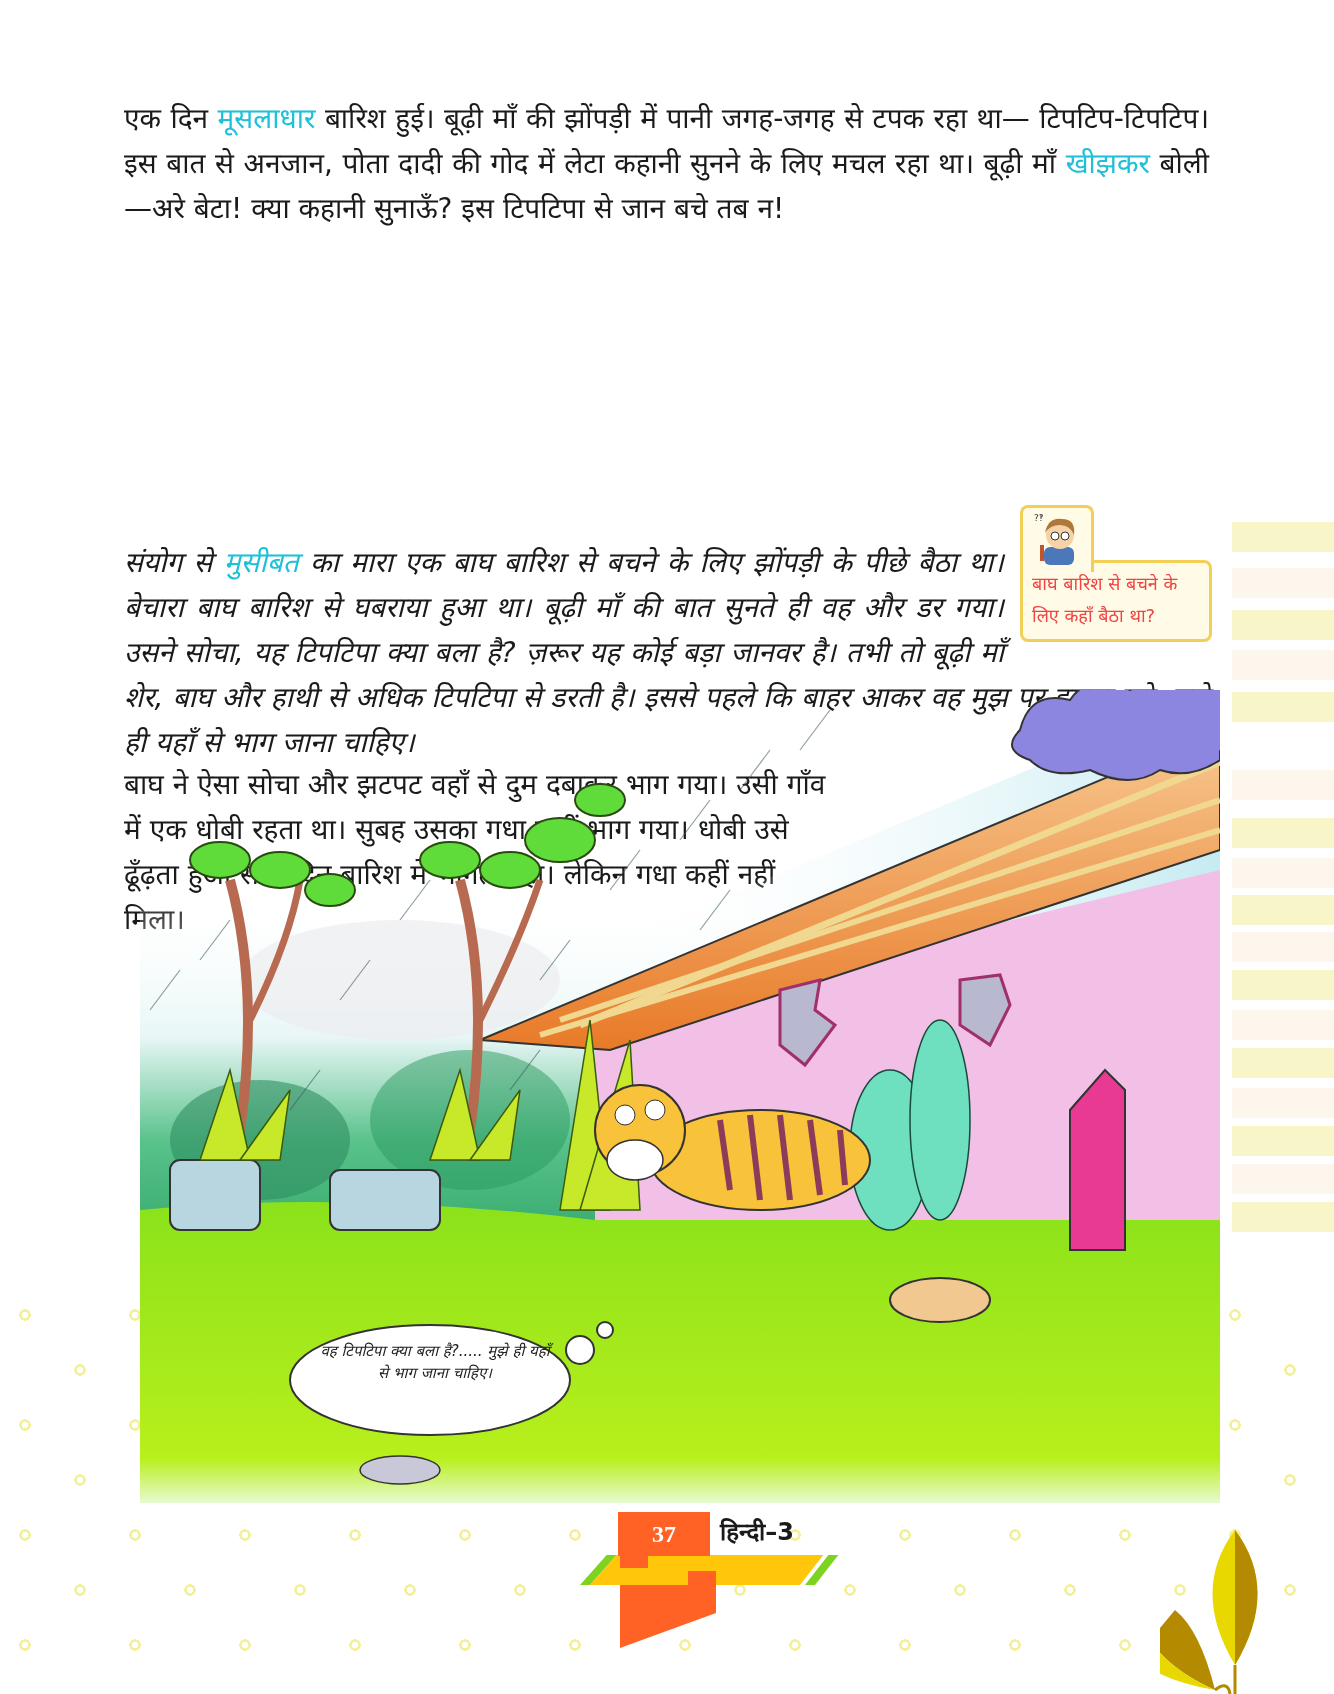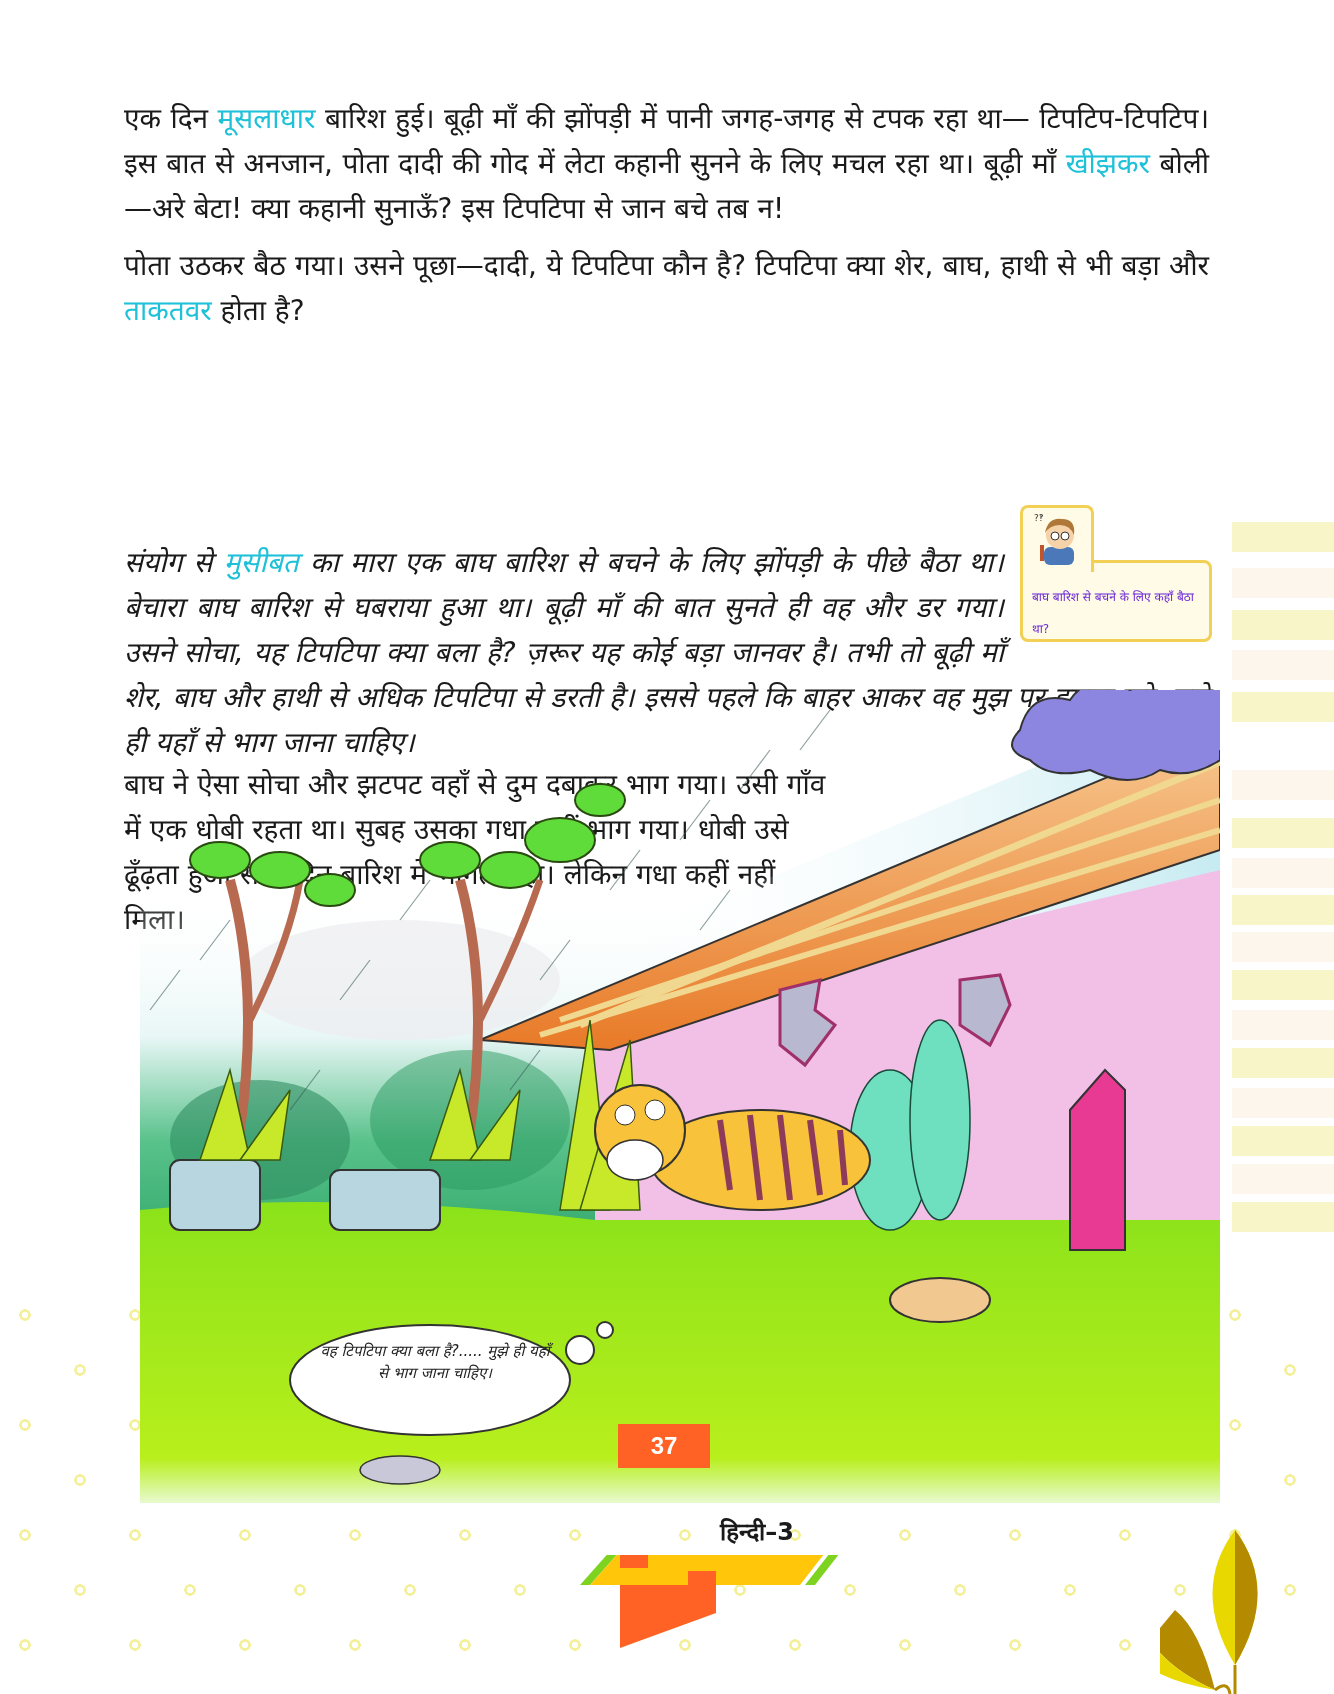--- a/index.html
+++ b/index.html
@@ -14,26 +14,26 @@
   .stripe.y { background:#f8f6c8; }
   .stripe.p { background:#fdf6ec; }
   .text { position:absolute; left:124px; font-size:28px; line-height:45px; color:#1a1a1a; }
   .text p { margin:0 0 12px 0; text-align:justify; text-align-last:left; }
   .hl { color:#1fc1d8; }
   .callout { position:absolute; left:1020px; top:505px; width:190px; height:135px; }
   .callout-box { position:absolute; left:0; top:55px; width:186px; height:76px; background:#fffbe6;
                  border:3px solid #f2cf55; border-radius:8px; }
   .callout-tab { position:absolute; left:0; top:0; width:68px; height:64px; background:#fffbe6;
                  border:3px solid #f2cf55; border-bottom:none; border-radius:8px 8px 0 0; }
-  .callout-text { position:absolute; left:12px; top:76px; width:170px; font-size:12px; line-height:32px; color:#6d28d9; }
+  .callout-text { position:absolute; left:12px; top:63px; width:170px; font-size:18px; line-height:32px; color:#ef4444; }
   .boy { position:absolute; left:14px; top:6px; width:46px; height:54px; }
   .illus { position:absolute; left:140px; top:690px; width:1080px; height:813px; overflow:hidden; }
-  .page-no { position:absolute; left:618px; top:1424px; width:92px; height:44px; background:#ff6224;
+  .page-no { position:absolute; left:618px; top:1512px; width:92px; height:44px; background:#ff6224;
              color:#ffffff; font-weight:bold; font-size:24px; text-align:center; line-height:44px;
-             font-family:Liberation Sans, sans-serif; }
+             font-family:Liberation Serif, serif; }
   .book-title { position:absolute; left:720px; top:1514px; font-size:24px; font-weight:bold; color:#1a1a1a; }
   .banner { position:absolute; left:560px; top:1555px; width:320px; height:139px; }
   .leaf { position:absolute; left:1160px; top:1460px; width:174px; height:234px; }
 </style>
 </head>
 <body>
 
 <div class="dots"></div>
 <div class="stripes">
   <div class="stripe y" style="top:22px"></div>
@@ -50,21 +50,20 @@
   <div class="stripe p" style="top:510px"></div>
   <div class="stripe y" style="top:548px"></div>
   <div class="stripe p" style="top:588px"></div>
   <div class="stripe y" style="top:626px"></div>
   <div class="stripe p" style="top:664px"></div>
   <div class="stripe y" style="top:702px"></div>
 </div>
 
 <div class="text" style="top:96px; width:1085px;">
   <p><span>एक दिन </span><span class="hl">मूसलाधार</span><span> बारिश हुई। बूढ़ी माँ की झोंपड़ी में पानी जगह-जगह से टपक रहा था— टिपटिप-टिपटिप। इस बात से अनजान, पोता दादी की गोद में लेटा कहानी सुनने के लिए मचल रहा था। बूढ़ी माँ </span><span class="hl">खीझकर</span><span> बोली—अरे बेटा! क्या कहानी सुनाऊँ? इस टिपटिपा से जान बचे तब न!</span></p>
-  <p><span>पोता उठकर बैठ गया। उसने पूछा—दादी, ये टिपटिपा कौन है? टिपटिपा क्या शेर, बाघ, हाथी से भी बड़ा और </span><span class="hl">ताकतवर</span><span> होता है?</span></p>
 </div>
 
 <div class="text" style="top:540px; width:1085px;font-style:italic;">
   <p style="position:relative;">
     <span style="float:right; width:205px; height:132px;"></span>
     <span>संयोग से </span><span class="hl">मुसीबत</span><span> का मारा एक बाघ बारिश से बचने के लिए झोंपड़ी के पीछे बैठा था। बेचारा बाघ बारिश से घबराया हुआ था। बूढ़ी माँ की बात सुनते ही वह और डर गया। उसने सोचा, यह टिपटिपा क्या बला है? ज़रूर यह कोई बड़ा जानवर है। तभी तो बूढ़ी माँ शेर, बाघ और हाथी से अधिक टिपटिपा से डरती है। इससे पहले कि बाहर आकर वह मुझ पर हमला करे, मुझे ही यहाँ से भाग जाना चाहिए।</span>
   </p>
 </div>
 
 <div class="callout">

